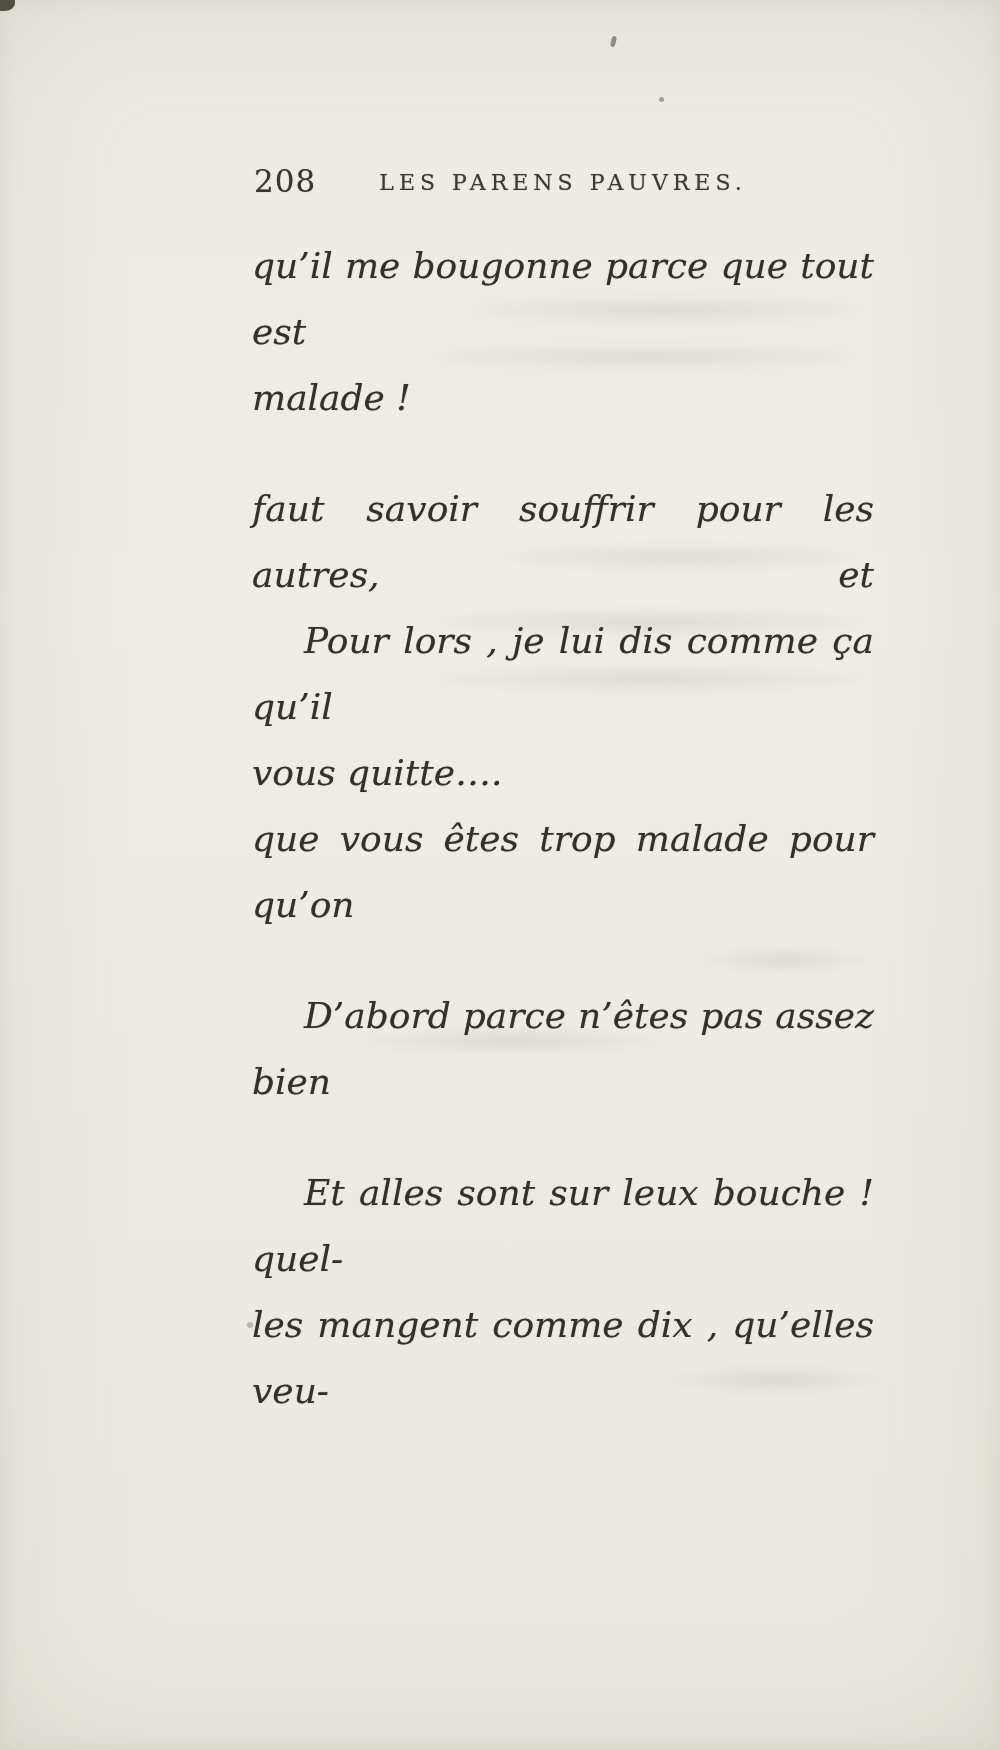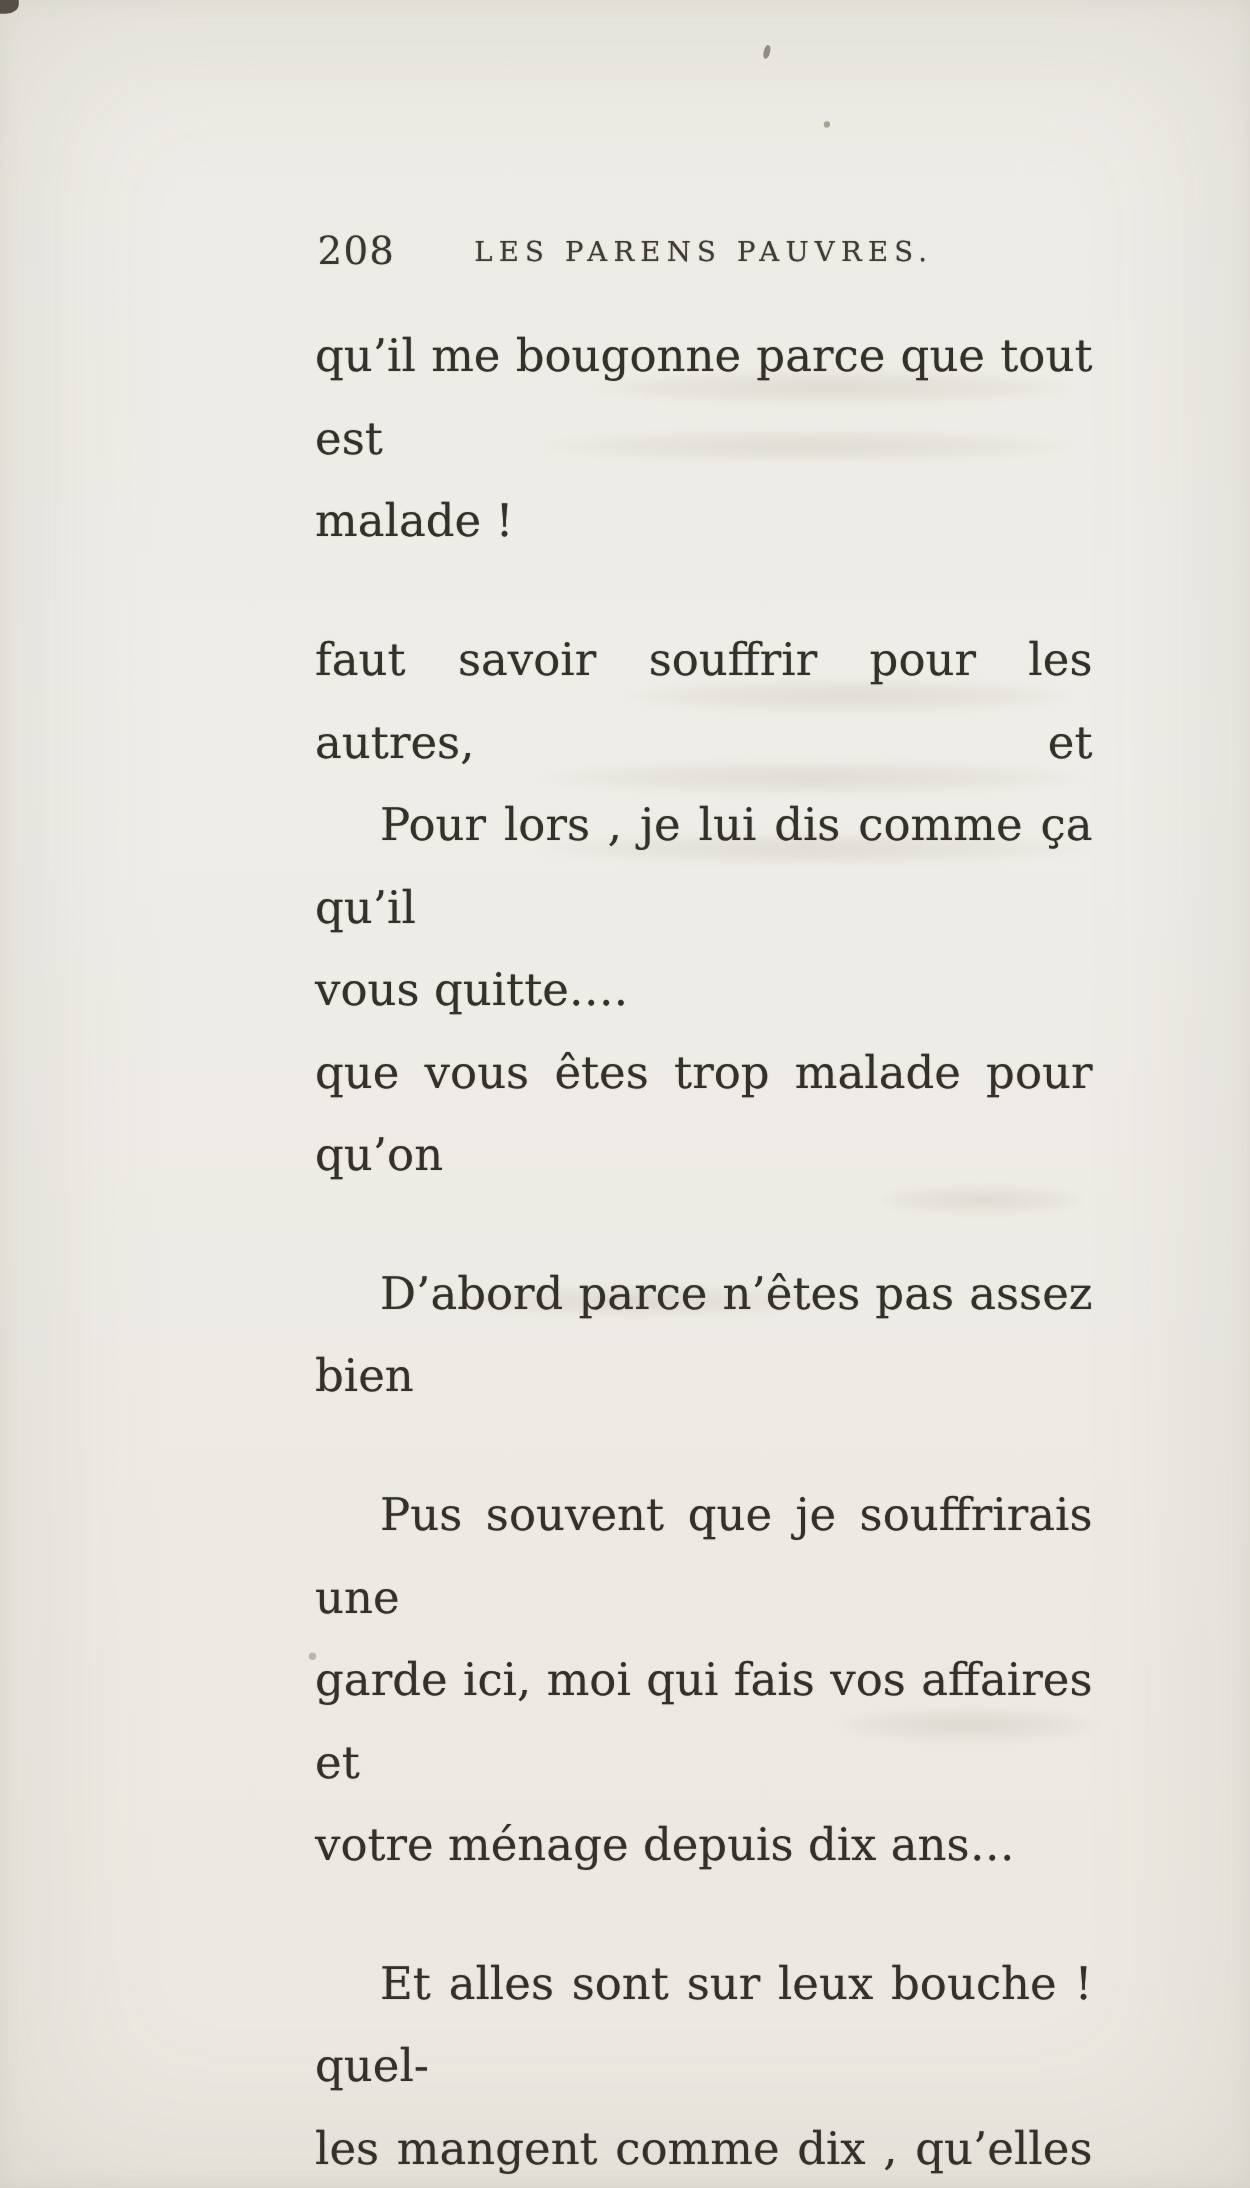--- a/index.html
+++ b/index.html
@@ -8,32 +8,32 @@
     width:1000px; height:1750px;
     margin:0;
     background: linear-gradient(180deg, #edebe5 0%, #efede8 35%, #edeae4 70%, #ebe8e1 100%);
     overflow:hidden;
     font-family:"DejaVu Serif", serif;
     box-shadow: inset 0 0 140px rgba(115,105,88,0.14), inset 0 0 18px rgba(120,110,95,0.08);
   }
   .content {
     position:absolute; left:252px; top:163px; width:622px;
   }
-  .page-header { position:relative; height:44px; margin-bottom:26px;margin-top:20px; }
+  .page-header { position:relative; height:44px; margin-bottom:26px; }
   .page-number {
     position:absolute; left:2px; top:0;
     font-size:31px; color:#3b372f; letter-spacing:1px;
     text-shadow:0 0 1px rgba(55,50,43,0.45);
   }
   .running-title {
     position:absolute; left:50%; top:7px; transform:translateX(-50%);
     font-size:22px; letter-spacing:5px; color:#403b33; white-space:nowrap;
     text-shadow:0 0 1px rgba(55,50,43,0.5);
   }
-  .para { margin:0 0 45px 0; }
+  .para { margin:0 0 45px 0;font-style:italic; }
   .line {
     font-size:36px; line-height:66px; color:#34302a;
     text-shadow:0 0 1px rgba(52,48,42,0.42);
     white-space:normal;
   }
   .line.full { text-align:justify; text-align-last:justify; }
   .line.indent { text-indent:52px; }
   
   .smudge {
     position:absolute; pointer-events:none;
@@ -82,25 +82,20 @@
       <div class="line full">faut savoir souffrir pour les autres, et</div>
       <div class="line full indent">Pour lors , je lui dis comme ça qu’il</div>
       <div class="line">vous quitte….</div>
       <div class="line full">que vous êtes trop malade pour qu’on</div>
     </div>
 
     <div class="para">
       <div class="line full indent">D’abord parce n’êtes pas assez bien</div>
     </div>
 
-    <div class="para">
-      <div class="line full indent">Pus souvent que je souffrirais une</div>
-      <div class="line full">garde ici, moi qui fais vos affaires et</div>
-      <div class="line">votre ménage depuis dix ans…</div>
-    </div>
 
     <div class="para">
       <div class="line full indent">Et alles sont sur leux bouche ! quel-</div>
       <div class="line full">les mangent comme dix , qu’elles veu-</div>
 
     </div>
 
   </div>
 </div>
 

